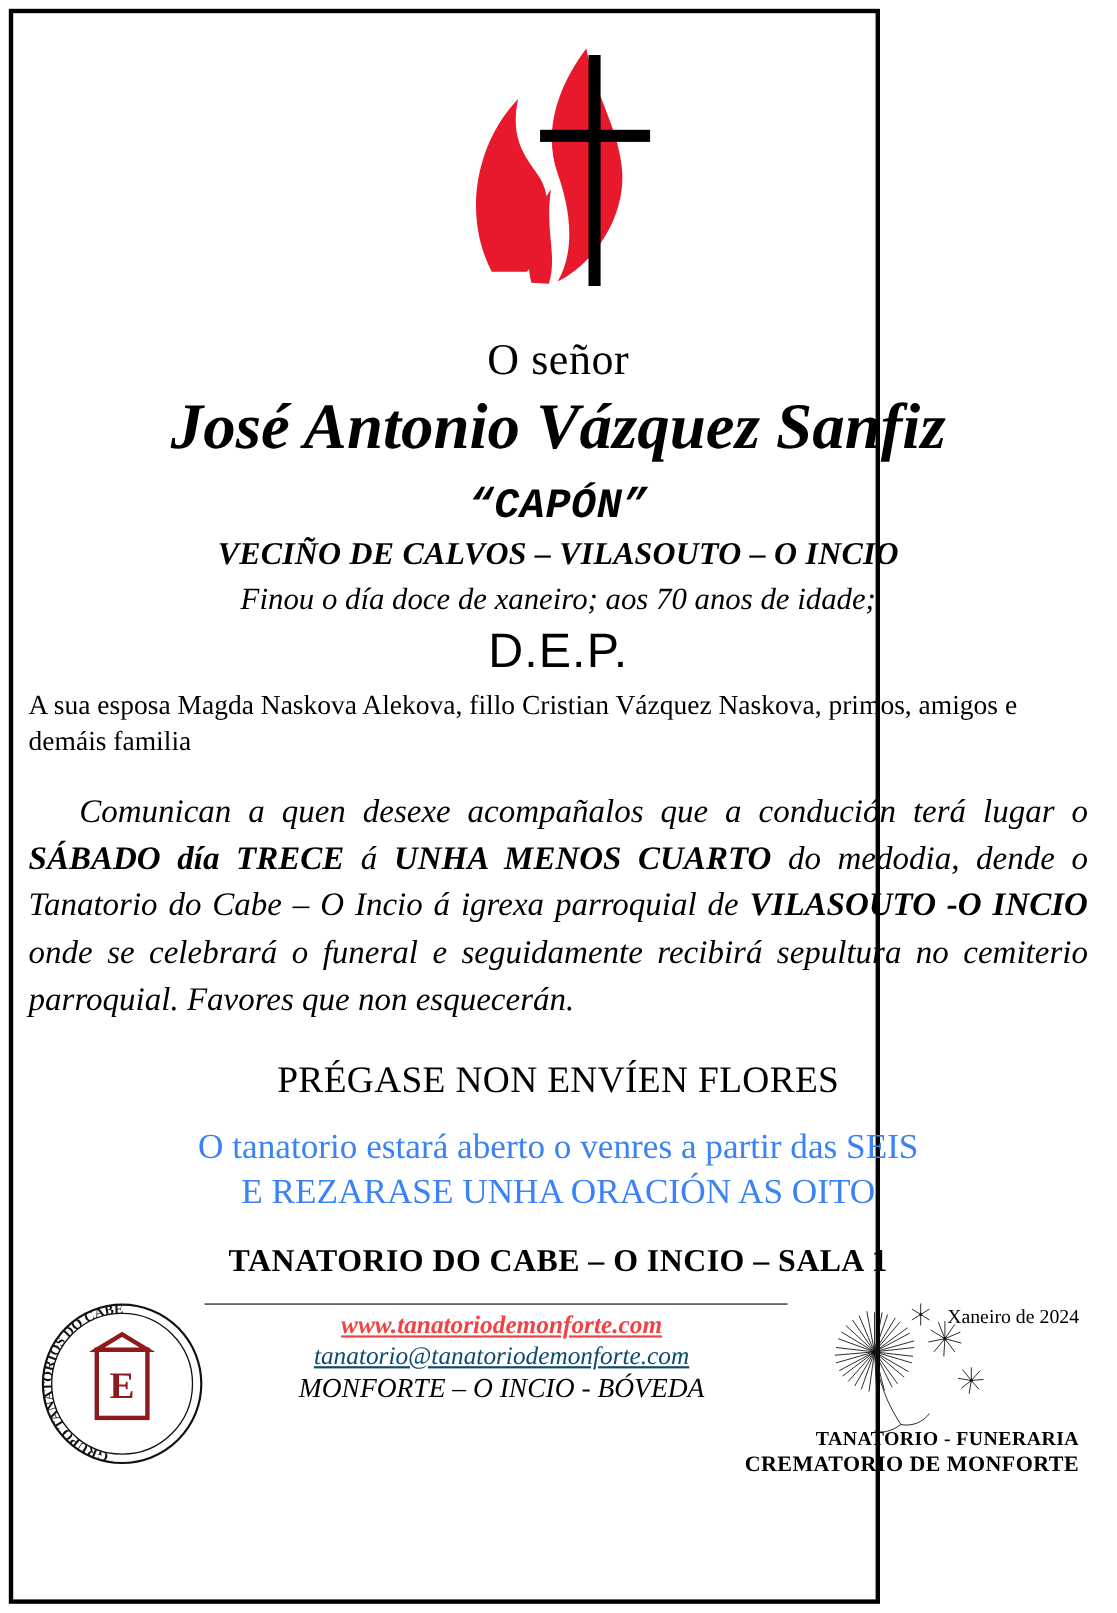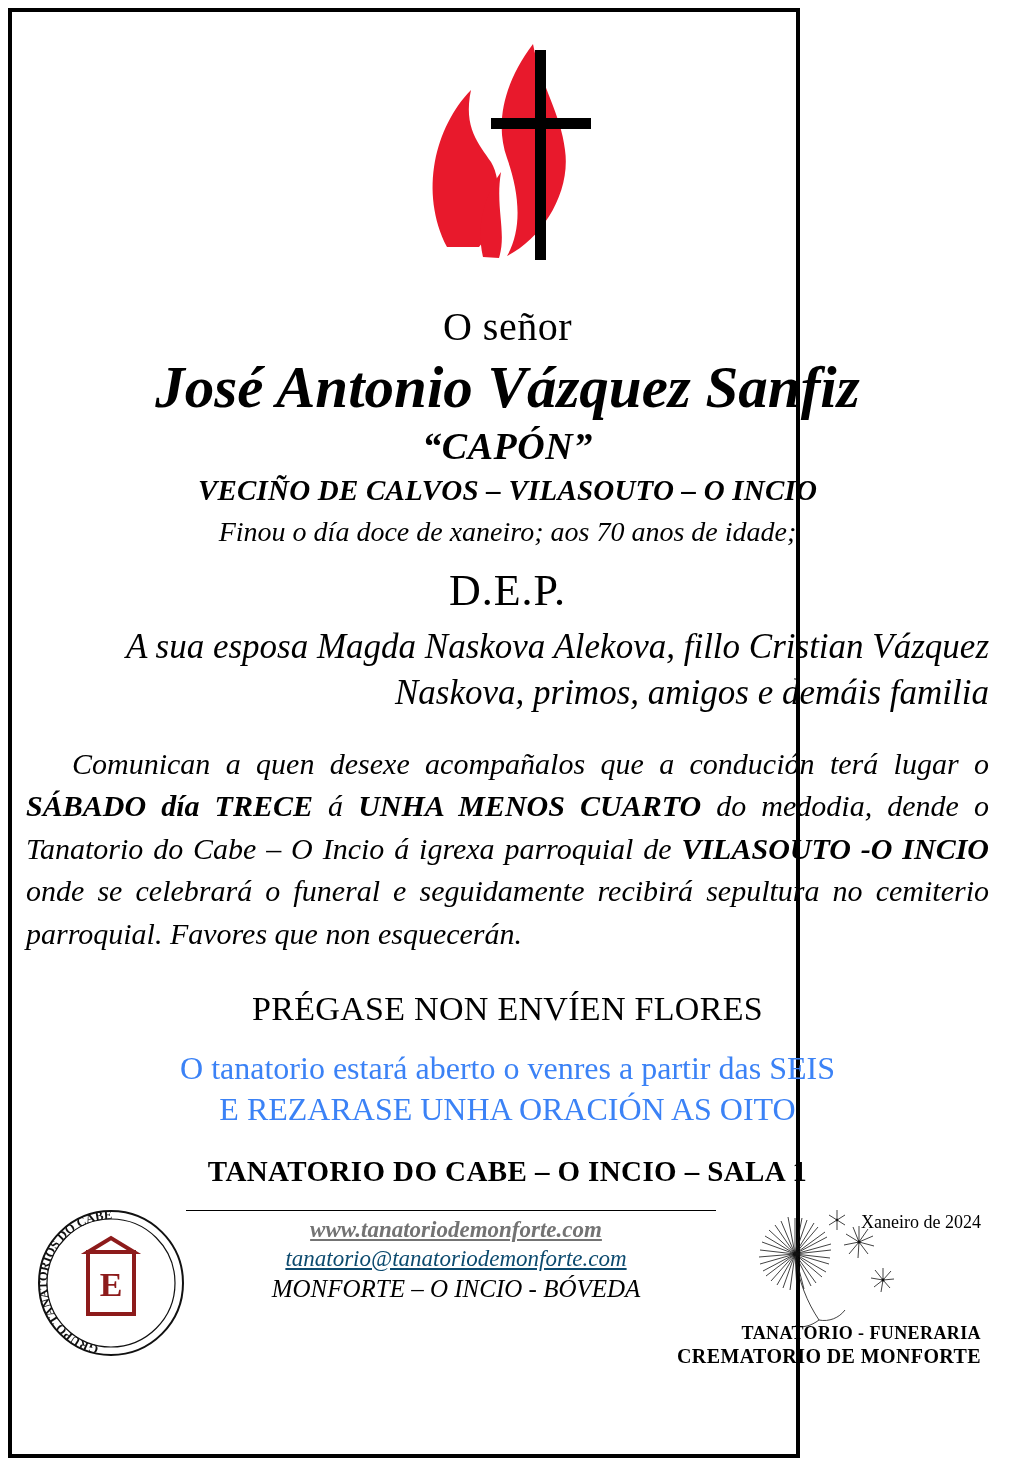--- a/index.html
+++ b/index.html
@@ -61,57 +61,56 @@
   .full-name {
     font-family: "Liberation Serif", serif;
     font-style: italic;
     font-weight: bold;
     font-size: 59px;
     line-height: 1.12;
     margin-top: 6px;
     white-space: nowrap;
   }
   .nickname {
-    font-family: Liberation Serif, serif;
+    font-family: Liberation Mono, monospace;
     font-style: italic;
     font-weight: bold;
     font-size: 38px;
-    margin-top: 4px;
+    margin-top: 19px;
     letter-spacing: 0.5px;
   }
   .residence {
     font-family: "Liberation Serif", serif;
     font-style: italic;
     font-weight: bold;
     font-size: 29px;
     margin-top: 6px;
     letter-spacing: 0.2px;
   }
   .died-line {
     font-style: italic;
     font-size: 28px;
     line-height: 1.22;
     margin-top: 8px;
     text-align: right;
   }
   .dep {
     font-size: 44px;
     letter-spacing: 1px;
-    margin-top: 16px;
-    font-family: Liberation Serif, serif;
+    margin-top: 4px;
+    font-family: Liberation Sans, sans-serif;
   }
 
   
   .family {
     width: 100%;
-    font-style: italic;
-    font-size: 35px;
+    font-size: 25px;
     line-height: 1.32;
     margin-top: 8px;
-    text-align: right;
+    text-align: left;
   }
 
   
   .announcement {
     width: 100%;
     font-style: italic;
     font-size: 30px;
     line-height: 1.42;
     margin-top: 26px;
     text-align: justify;
@@ -160,21 +159,21 @@
     width: 560px;
     text-align: center;
   }
   .phone {
     font-weight: bold;
     font-style: italic;
     font-size: 28px;
     margin-bottom: 2px;
   }
   .web {
-    color: #737373;
+    color: #ef4444;
     text-decoration: underline;
     font-style: italic;
     font-weight: bold;
     font-size: 23px;
     display: block;
     line-height: 1.22;
   }
   .email {
     color: #0c4a6e;
     text-decoration: underline;

